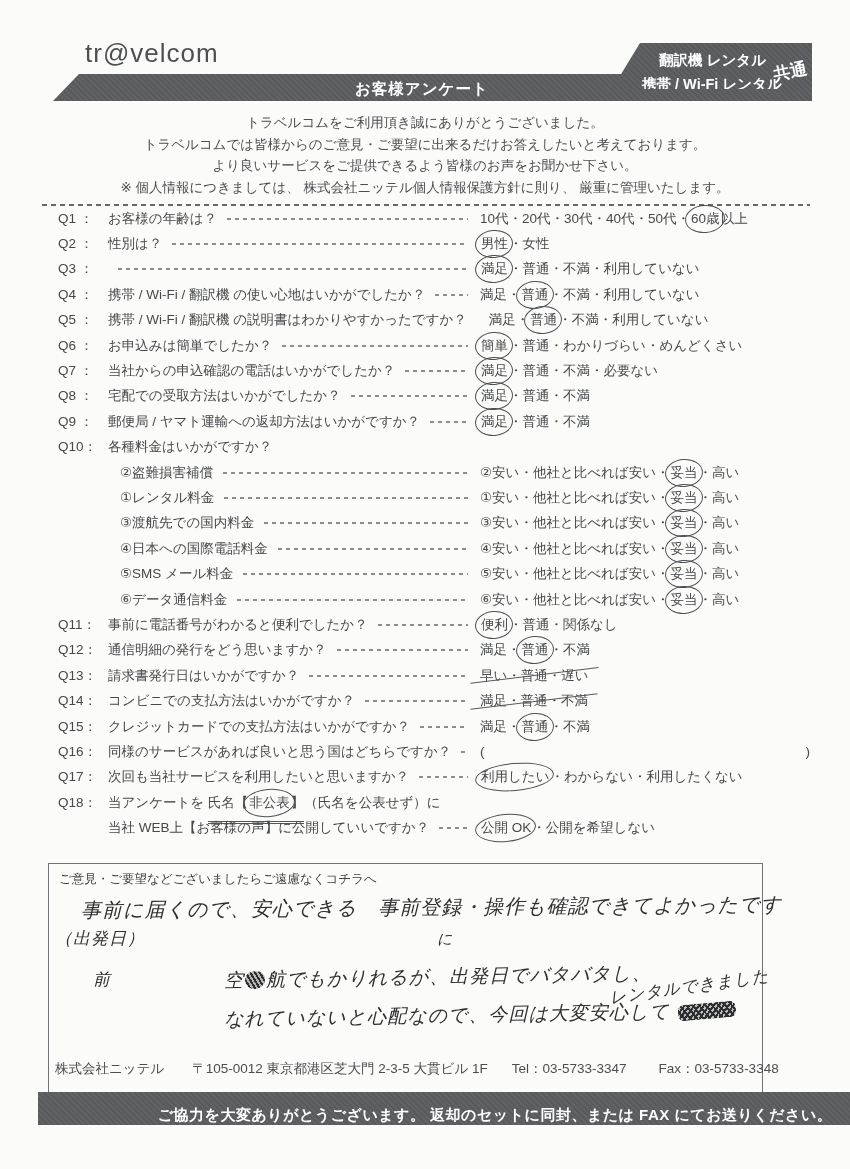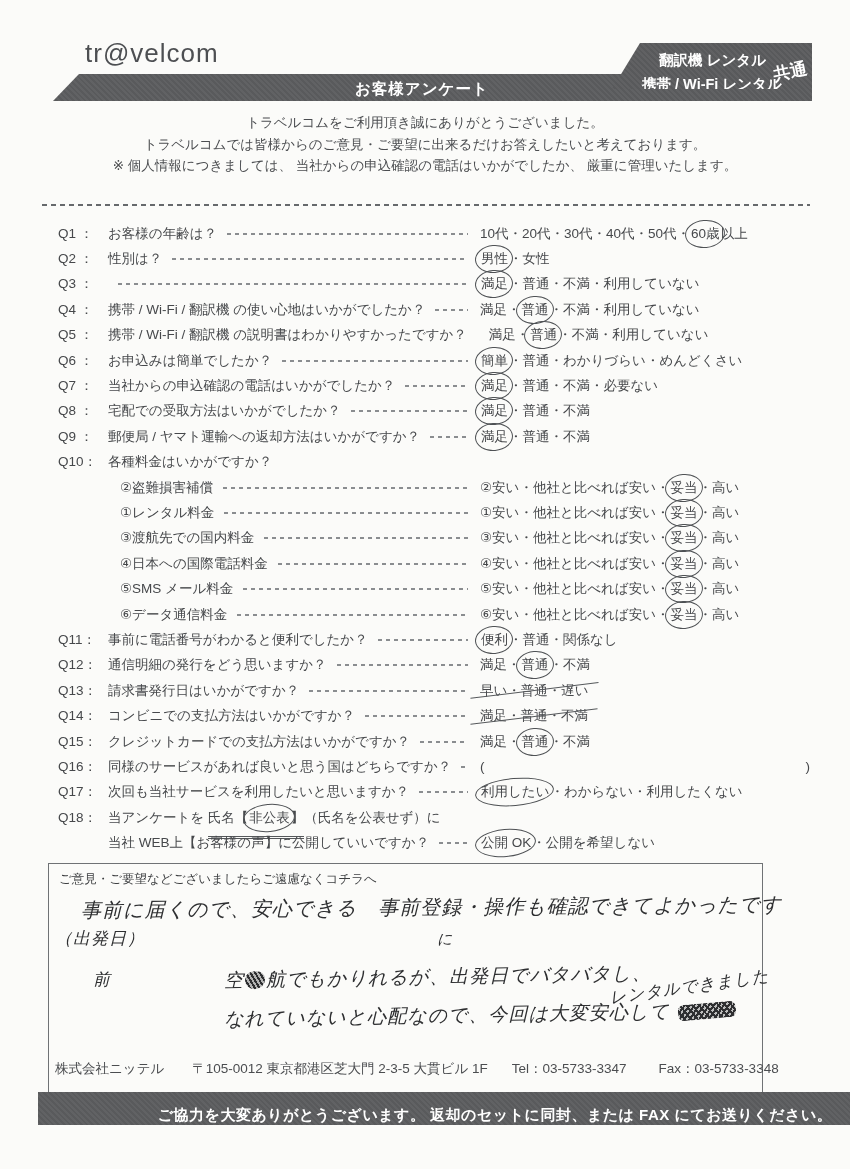--- a/index.html
+++ b/index.html
@@ -36,21 +36,21 @@
     transform:rotate(-12deg);
   }
   
   .intro{position:absolute;left:0;top:112px;width:850px;text-align:center;font-size:13.5px;line-height:21.5px;color:#4b4d50;}
   
   .divider{
     position:absolute;left:42px;top:204px;width:768px;height:2px;
     background:repeating-linear-gradient(90deg,#66696c 0 5px,transparent 5px 9px);
   }
   
-  .qlist{position:absolute;left:58px;top:221px;width:752px;}
+  .qlist{position:absolute;left:58px;top:206px;width:752px;}
   .row{display:flex;align-items:center;height:25.4px;font-size:13.5px;white-space:nowrap;}
   .num{width:50px;flex:none;}
   .qlabel{flex:none;}
   .leader{flex:1;height:2px;margin:0 12px 0 10px;align-self:center;
     background:repeating-linear-gradient(90deg,#8a8d90 0 4px,transparent 4px 8px);}
   .answer{flex:none;width:330px;}
   .sub{padding-left:62px;}
   .parens{display:flex;justify-content:space-between;}
   .circled{position:relative;display:inline-block;padding:0 1px;}
   .circled::after{
@@ -114,21 +114,22 @@
   <div class="br-lines">
     <div>翻訳機 レンタル</div>
     <div>携帯 / Wi-Fi レンタル</div>
   </div>
   <div class="br-common">共通</div>
 </div>
 
 <div class="intro">
   <div>トラベルコムをご利用頂き誠にありがとうございました。</div>
   <div>トラベルコムでは皆様からのご意見・ご要望に出来るだけお答えしたいと考えております。</div>
-  <div>※ 個人情報につきましては、 当社からの申込確認の電話はいかがでしたか、 厳重に管理いたします。</div>
+  <div>より良いサービスをご提供できるよう皆様のお声をお聞かせ下さい。</div>
+  <div>※ 個人情報につきましては、 株式会社ニッテル個人情報保護方針に則り、 厳重に管理いたします。</div>
 </div>
 
 <div class="divider"></div>
 
 <div class="qlist">
 
   <div class="row">
     <span class="num">Q1 ：</span>
     <span class="qlabel">お客様の年齢は？</span>
     <span class="leader"></span>

